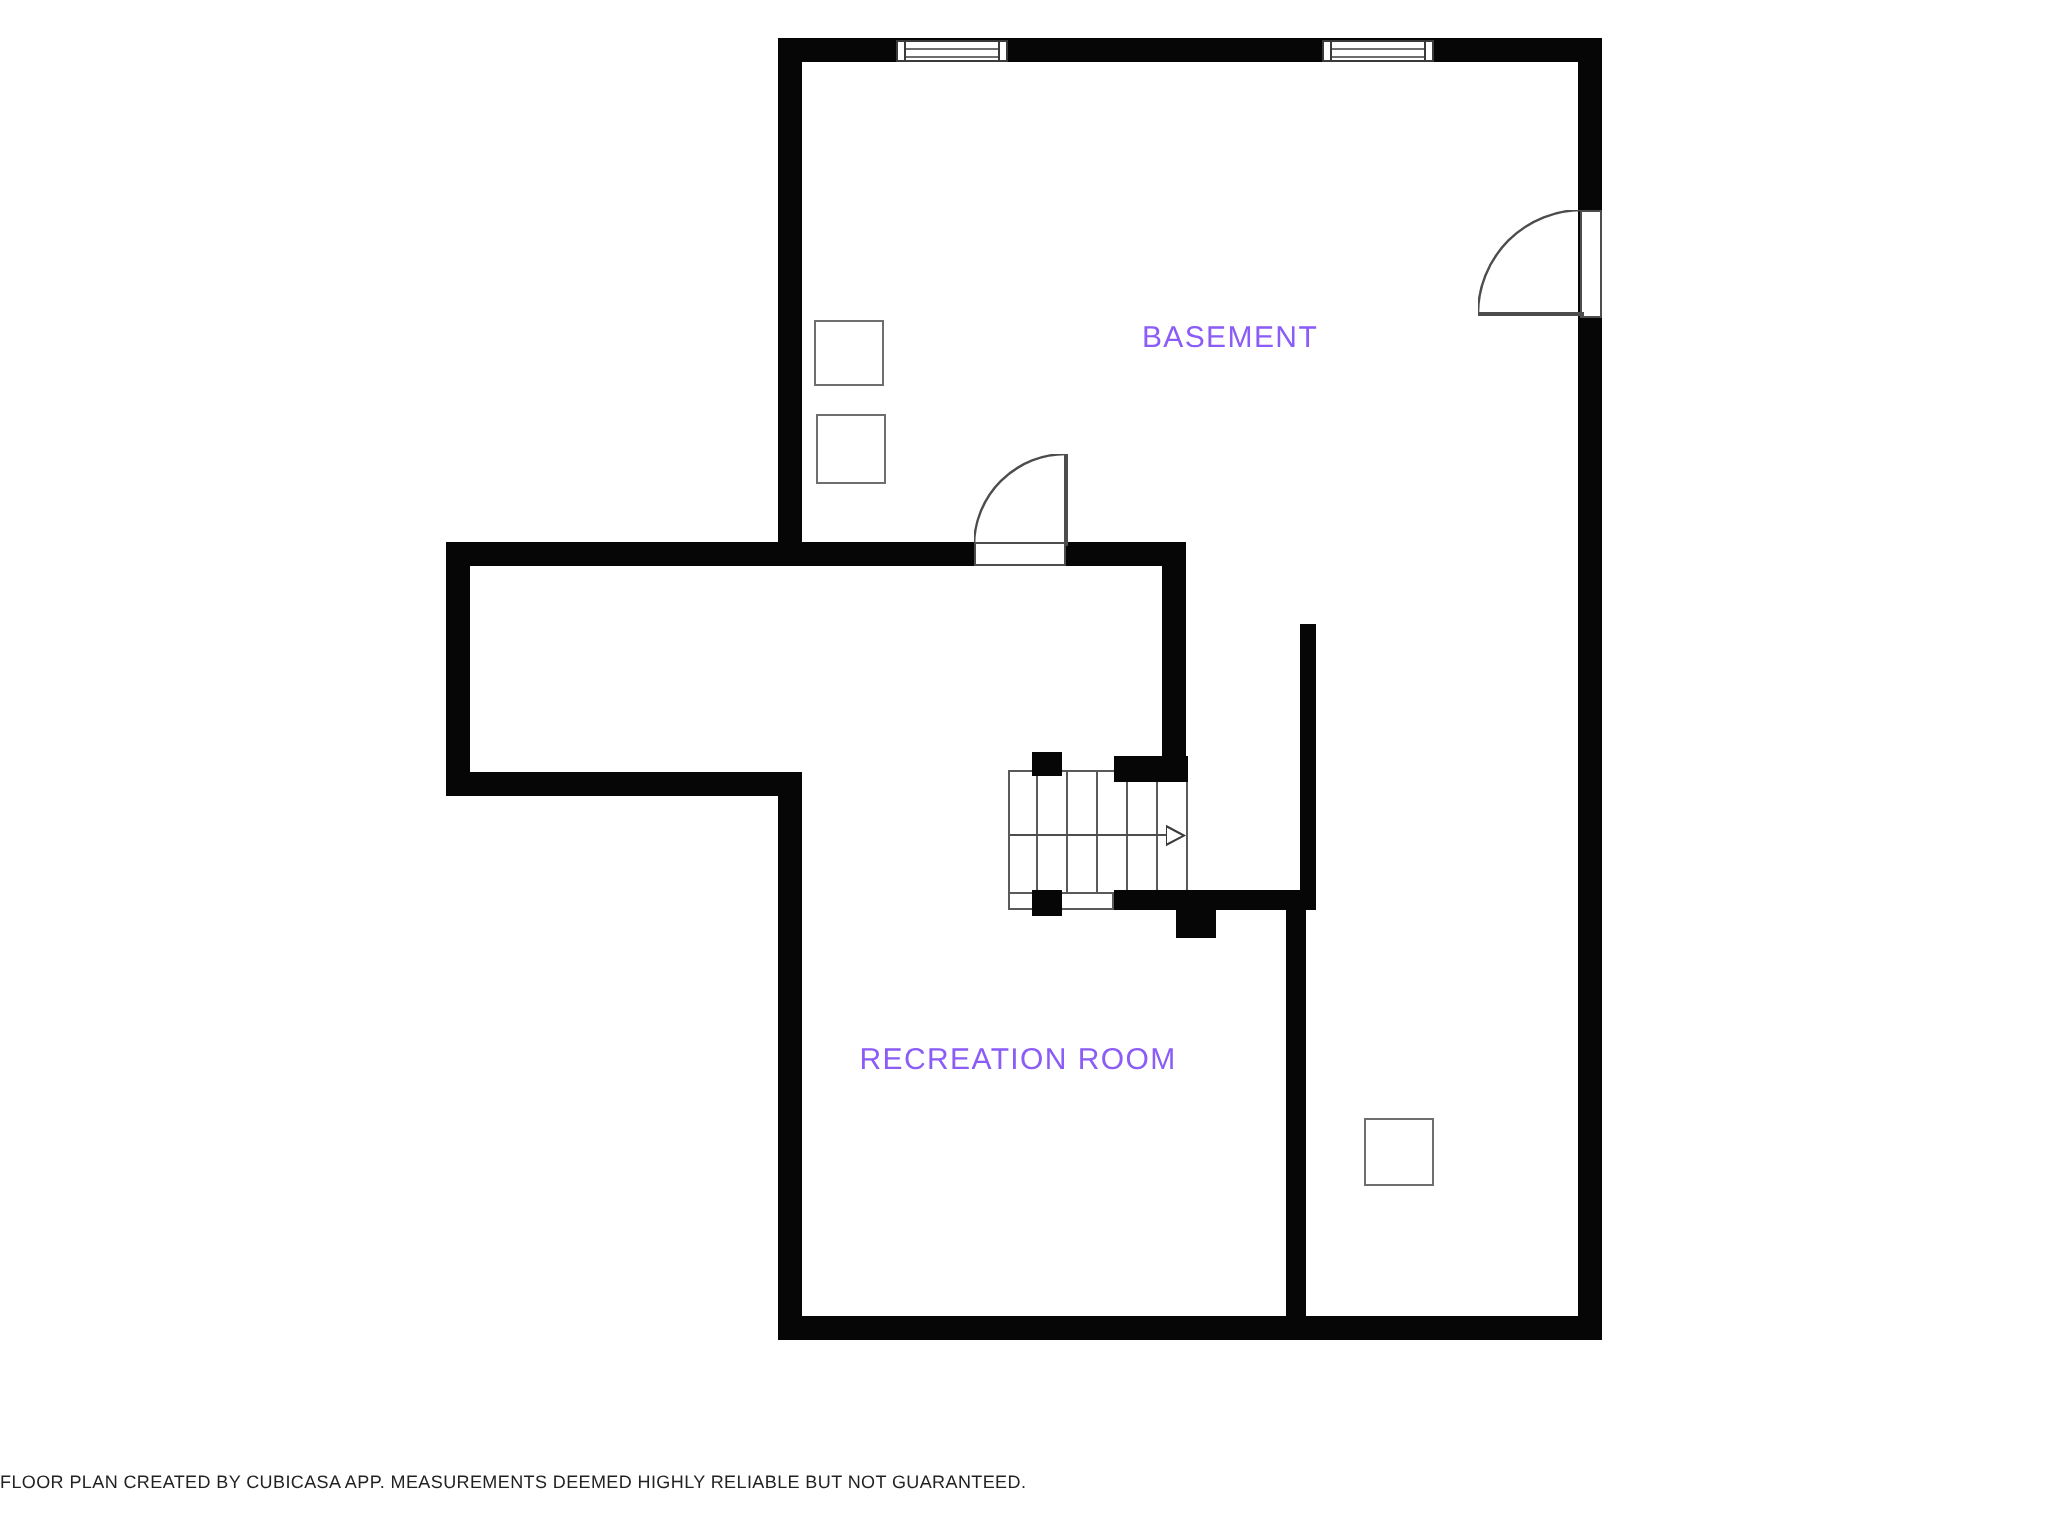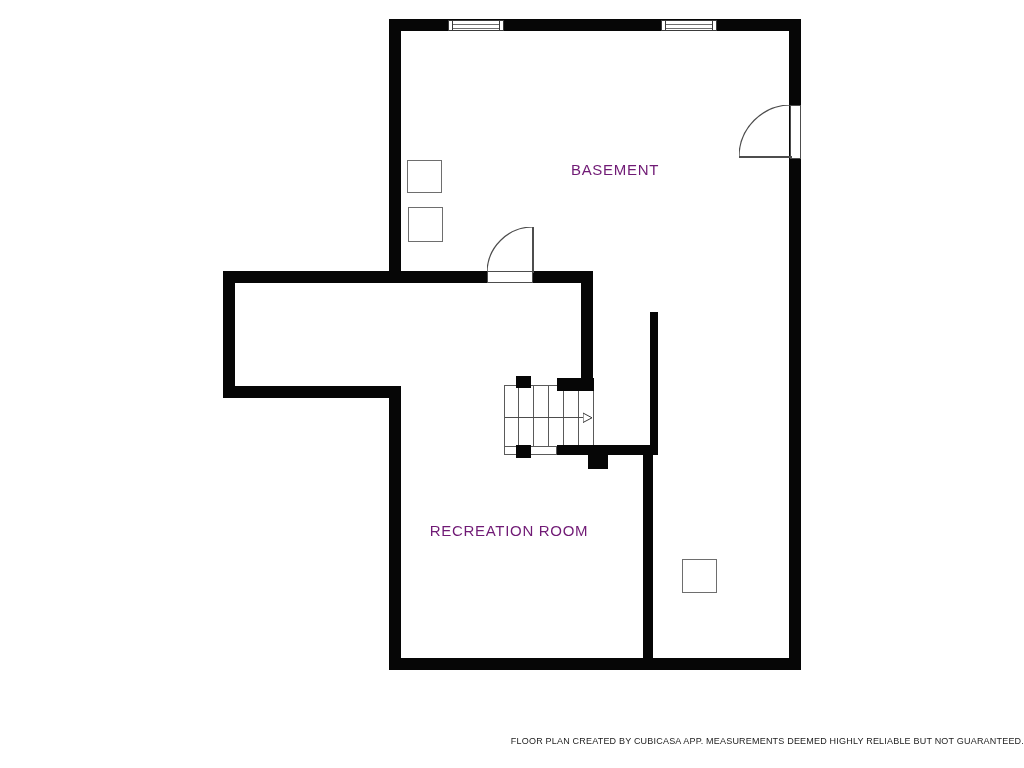--- a/index.html
+++ b/index.html
@@ -10,23 +10,23 @@
   .thinline{position:absolute;background:#4d4d4d;z-index:3;}
   .arc{position:absolute;z-index:3;}
   .stair-outline{position:absolute;background:#ffffff;border:1px solid #5a5a5a;box-sizing:border-box;z-index:1;}
   .tread{position:absolute;width:1px;background:#5a5a5a;z-index:1;}
   .fixture{position:absolute;background:#ffffff;border:1.5px solid #6e6e6e;box-sizing:border-box;z-index:1;}
   .window{position:absolute;background:#ffffff;border:1px solid #3a3a3a;box-sizing:border-box;z-index:3;}
   .window .cap-l,.window .cap-r{position:absolute;top:0;bottom:0;width:1px;background:#3a3a3a;}
   .window .cap-l{left:3px;} .window .cap-r{right:3px;}
   .window .pane{position:absolute;left:4px;right:4px;top:3px;height:3px;
                 border-top:1px solid #6e6e6e;border-bottom:1px solid #6e6e6e;}
-  .room-label{position:absolute;transform:translate(-50%,-50%);z-index:5;color:#701a75;
+  .room-label{position:absolute;transform:translate(-50%,-50%);z-index:5;color:#8b5cf6;
               font-size:15px;font-weight:500;letter-spacing:0.7px;white-space:nowrap;}
-  .footer-note{position:absolute;left:0;right:0;top:736px;text-align:right;z-index:5;color:#222222;
+  .footer-note{position:absolute;left:0;right:0;top:736px;text-align:left;z-index:5;color:#222222;
                font-size:9px;font-weight:500;letter-spacing:0.2px;white-space:nowrap;}
 </style>
 </head>
 <body>
 
 <div id="canvas">
 
   <div class="stair-outline" style="left:504px;top:385px;width:90px;height:66px;"></div>
   <div class="tread" style="left:518px;top:386px;height:64px;"></div>
   <div class="tread" style="left:533px;top:386px;height:64px;"></div>

